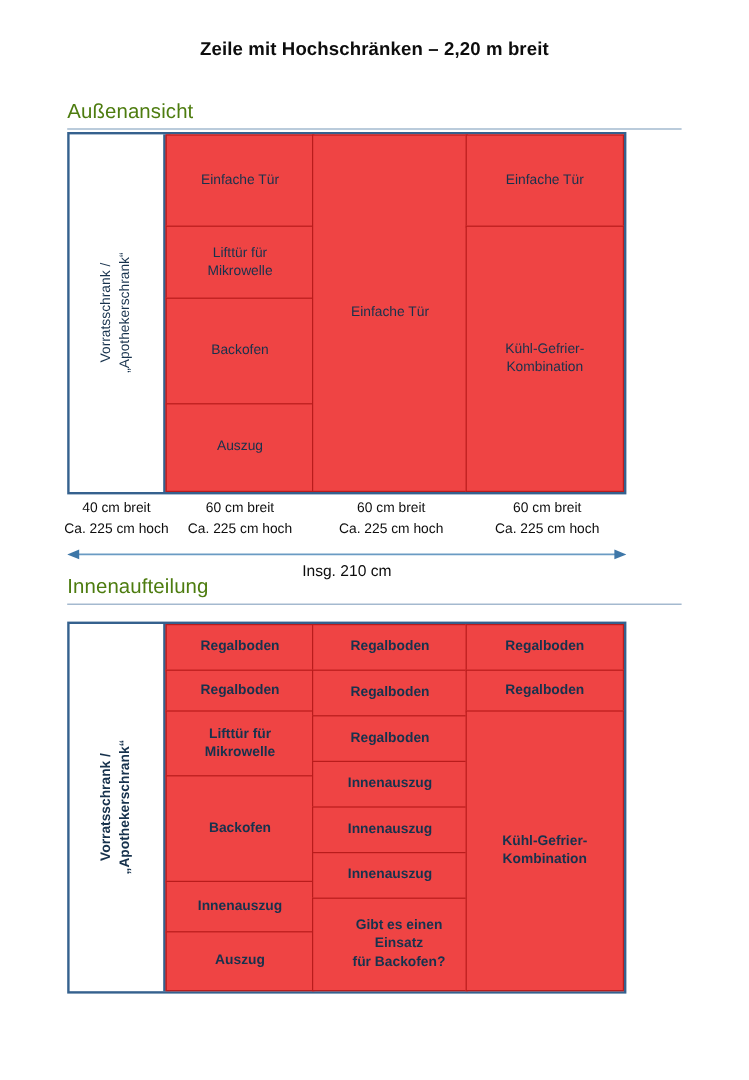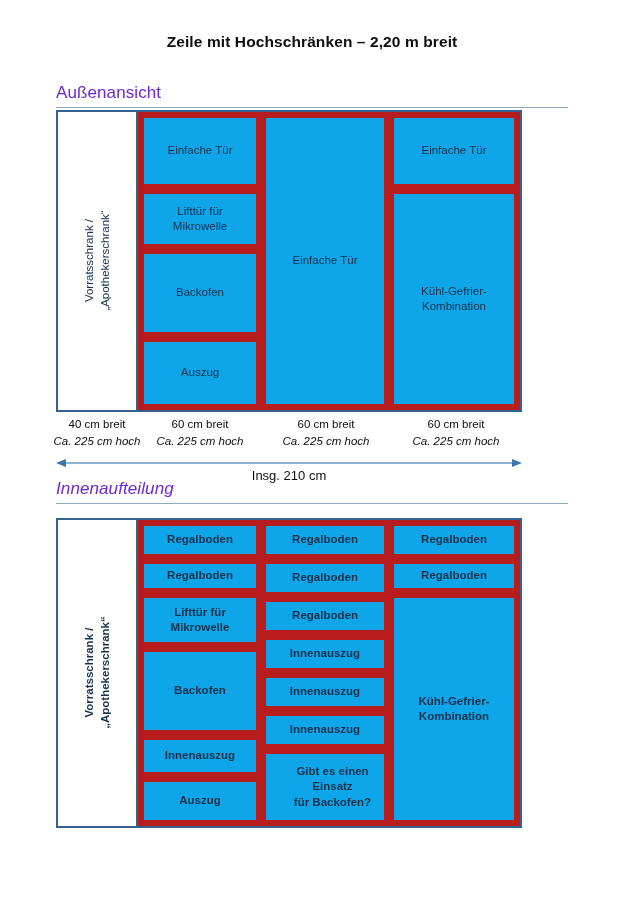--- a/index.html
+++ b/index.html
@@ -19,48 +19,48 @@
   .doc-title{
     position:absolute;top:33px;left:0;width:624px;
     text-align:center;
     font-size:15.5px;font-weight:bold;letter-spacing:.1px;
     color:#0d0d0d;
   }
 
   
   .section-heading{
     position:absolute;left:56px;
-    font-size:17px;font-weight:400;color:#6d28d9;
+    font-size:17px;font-weight:400;color:#4d7c0f;
     letter-spacing:.1px;
   }
   .heading-rule{
     position:absolute;left:56px;width:512px;height:1px;
     background:#8ea9c4;
   }
   #h-aussen{top:83px;}
   #h-aussen-rule{top:107px;}
-  #h-innen{top:479px;font-style:italic;}
+  #h-innen{top:479px;}
   #h-innen-rule{top:503px;}
 
   
   .diagram{
     position:absolute;
     border:2px solid #35618E;
     background:#fff;
     box-sizing:border-box;
   }
   #diagram-outer{left:56px;top:110px;width:466px;height:302px;}
   #diagram-inner{left:56px;top:518px;width:466px;height:310px;font-weight:bold;}
 
   
   .cell{
     position:absolute;
     box-sizing:border-box;
-    border:6px solid #b91c1c;
-    background:#0ea5e9;
+    border:1px solid #b91c1c;
+    background:#ef4444;
     display:flex;
     align-items:center;
     justify-content:center;
     text-align:center;
     font-size:11.5px;
     line-height:1.32;
     color:#17324d;
     padding:2px 3px;
   }
   .cell.no-border{border:none;}
@@ -82,21 +82,21 @@
   }
 
   
   .dim-row{
     position:absolute;
     text-align:center;
     font-size:11.5px;
     line-height:1.5;
     color:#0d0d0d;
   }
-  .dim-row .l2{display:block;font-style:italic;}
+  .dim-row .l2{display:block;}
 
   
   .arrow-wrap{position:absolute;left:56px;top:455px;width:466px;height:12px;}
   .arrow-label{
     position:absolute;left:56px;top:468px;width:466px;
     text-align:center;font-size:13px;color:#0d0d0d;
   }
 </style>
 </head>
 <body>

